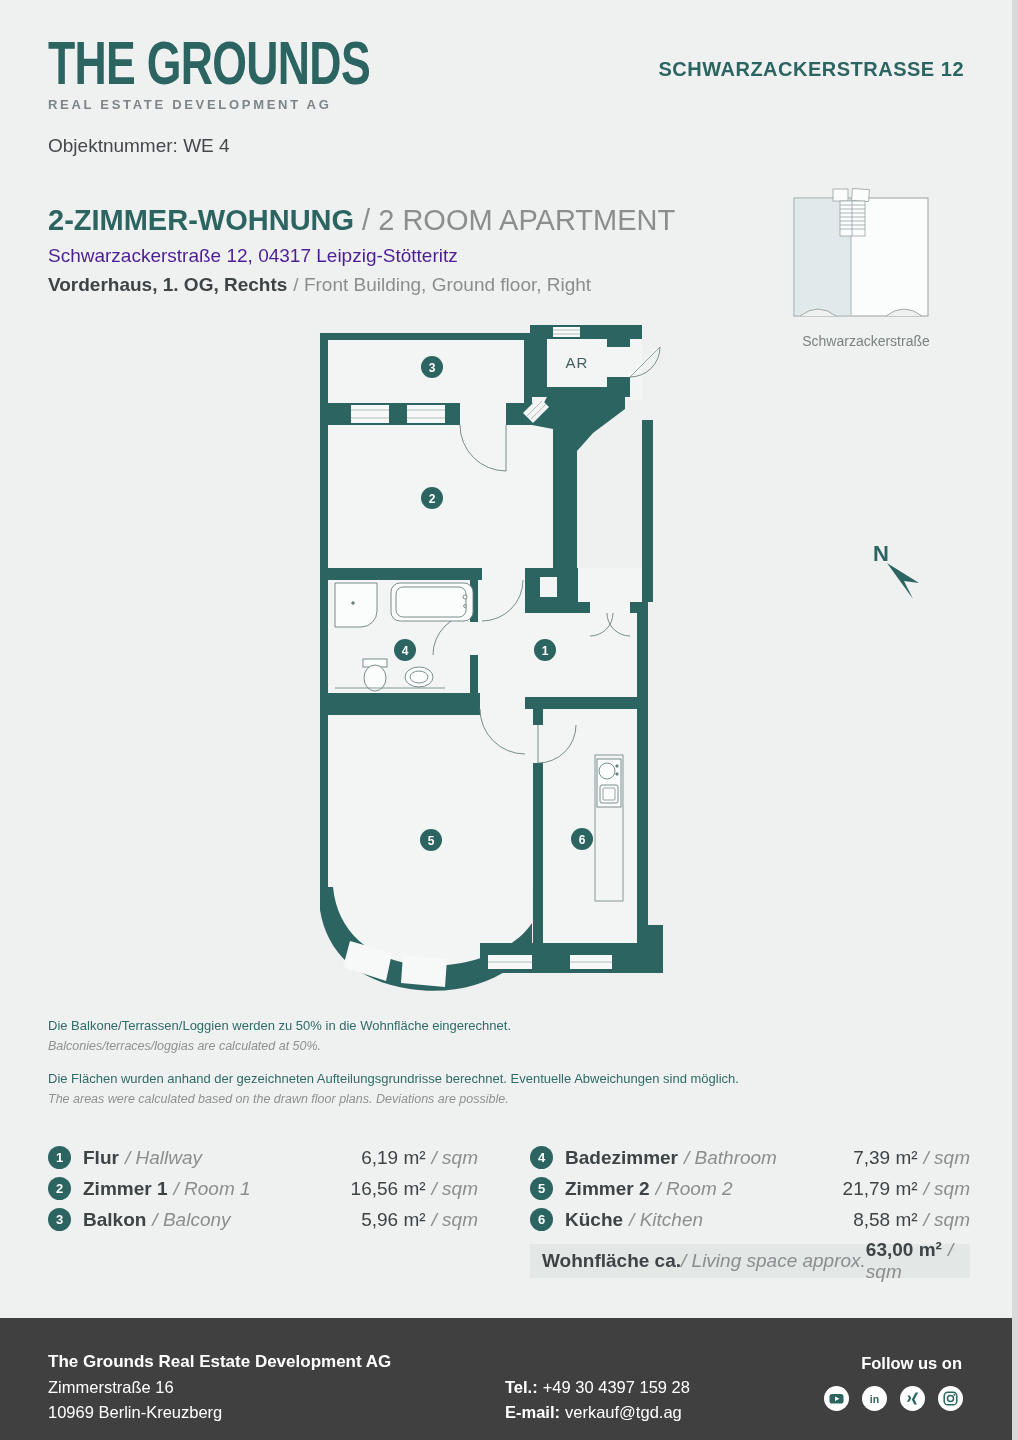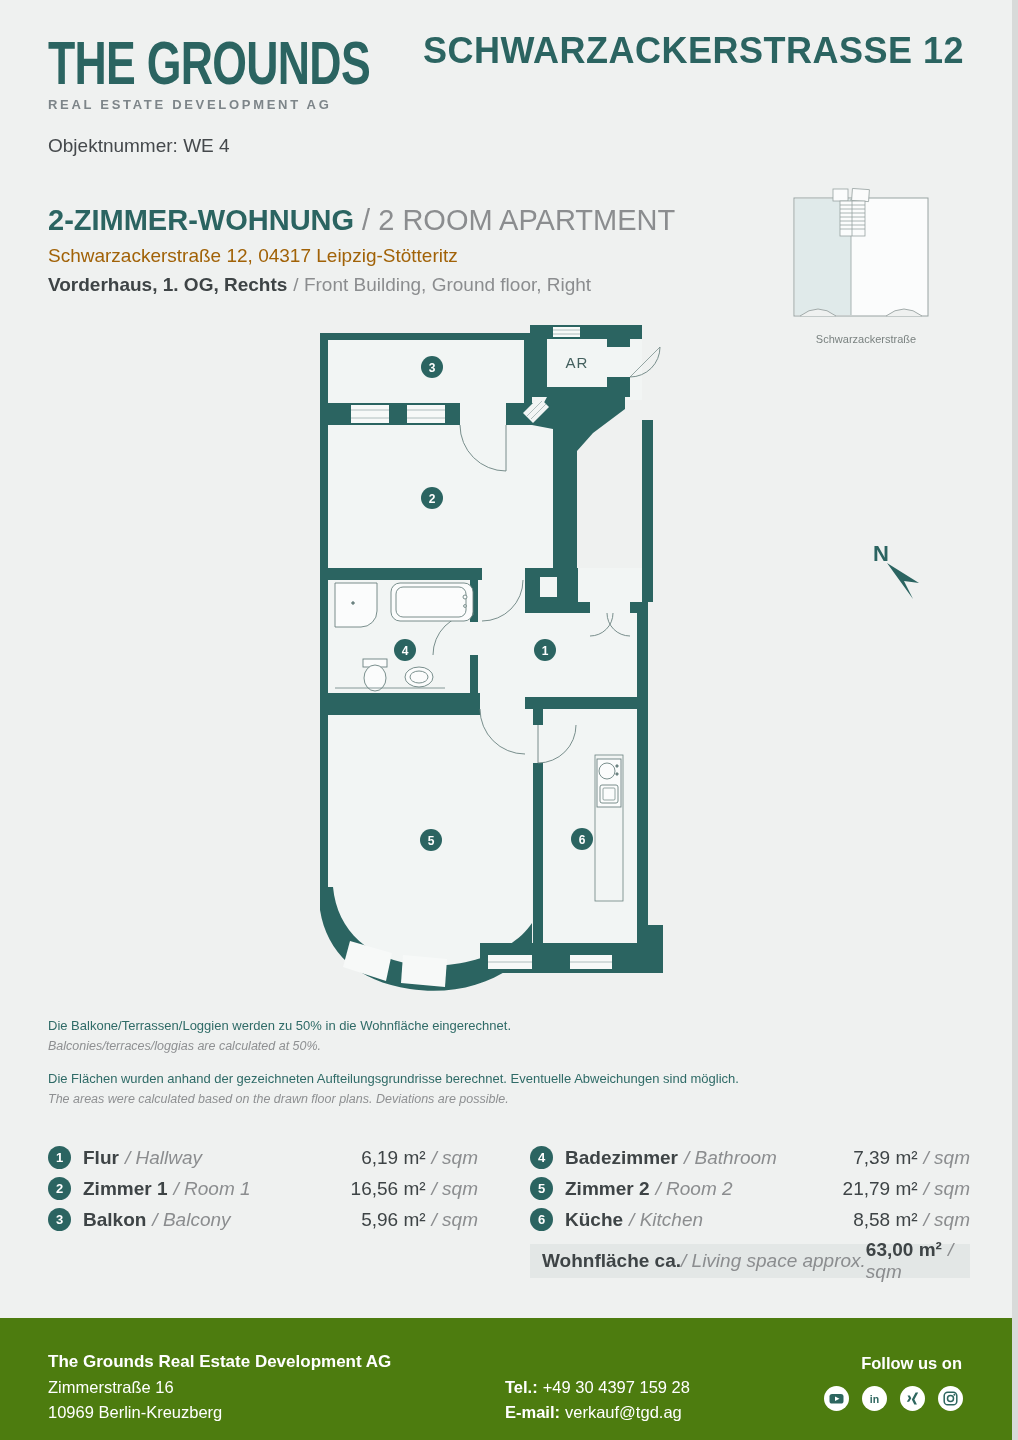--- a/index.html
+++ b/index.html
@@ -3,36 +3,36 @@
 <meta charset="utf-8">
 <style>
   html,body{margin:0;padding:0;background:#d8dad9;}
   #page{position:relative;width:1012px;height:1440px;background:#eff1f0;overflow:hidden;
         font-family:"Liberation Sans",sans-serif;color:#3e4446;}
   
   .logo{position:absolute;left:48px;top:34px;}
   .logo-main{font-size:62px;line-height:58px;font-weight:800;color:#2b6461;
              transform:scaleX(0.72);transform-origin:0 0;letter-spacing:-1px;white-space:nowrap;}
   .logo-sub{font-size:13px;font-weight:700;letter-spacing:2.7px;color:#7d8589;margin-top:5px;white-space:nowrap;}
-  .project-title{position:absolute;right:48px;top:30px;font-size:36px;font-weight:800;
+  .project-title{position:absolute;right:48px;top:58px;font-size:20px;font-weight:800;
                  color:#2b6461;letter-spacing:0.5px;}
   .objnr{position:absolute;left:48px;top:135px;font-size:19px;color:#45494c;}
   
   .title-block{position:absolute;left:48px;top:204px;}
   .title-line{font-size:29px;line-height:32px;white-space:nowrap;}
   .title-de{font-weight:800;color:#2b6461;}
   .title-en{color:#8b8d8f;font-weight:400;margin-left:8px;}
-  .addr{font-size:19px;color:#a16207;margin-top:9px;}
+  .addr{font-size:19px;color:#4c1d95;margin-top:9px;}
   .loc{font-size:19px;margin-top:7px;}
   .loc-de{font-weight:700;color:#3e4446;}
   .loc-en{color:#8b8d8f;margin-left:6px;text-align:right;}
   
   .siteplan{position:absolute;left:786px;top:186px;width:160px;height:146px;}
   .street-label{position:absolute;left:786px;top:333px;width:160px;text-align:center;
-                font-size:11px;color:#7a8280;}
+                font-size:14px;color:#7a8280;}
   
   .north{position:absolute;left:865px;top:535px;width:60px;height:72px;}
   
   .plan{position:absolute;left:295px;top:325px;width:390px;height:670px;}
   .badge-txt{font:bold 12px "Liberation Sans",sans-serif;fill:#ffffff;}
   .ar-txt{font:15px "Liberation Sans",sans-serif;fill:#44605e;letter-spacing:1px;}
   
   .notes{position:absolute;left:48px;top:1016px;width:700px;}
   .note-de{font-size:13px;color:#2f6b67;line-height:20px;}
   .note-en{font-size:12.5px;color:#8e9092;font-style:italic;line-height:20px;}
@@ -50,21 +50,21 @@
   .room-area{white-space:nowrap;text-align:left;}
   .area-val{color:#3e4446;}
   .area-unit{color:#8b8d8f;font-style:italic;margin-left:6px;}
   .total-row{display:flex;align-items:center;background:#e3e7e6;height:34px;margin-top:9px;
              padding:0 10px 0 12px;}
   .total-label{flex:1;white-space:nowrap;}
   .total-de{font-weight:700;color:#3e4446;}
   .total-en{color:#8b8d8f;font-style:italic;}
   .total-val{font-weight:700;color:#3e4446;}
   
-  .footer{position:absolute;left:0;top:1318px;width:1018px;height:122px;background:#4d7c0f;color:#fff;}
+  .footer{position:absolute;left:0;top:1318px;width:1018px;height:122px;background:#404040;color:#fff;}
   .f-company{position:absolute;left:48px;top:34px;font-size:17px;font-weight:700;}
   .f-street{position:absolute;left:48px;top:60px;font-size:16.5px;}
   .f-city{position:absolute;left:48px;top:85px;font-size:16.5px;}
   .f-tel{position:absolute;left:505px;top:60px;font-size:16.5px;}
   .f-mail{position:absolute;left:505px;top:85px;font-size:16.5px;}
   .f-bold{font-weight:700;margin-right:5px;}
   .f-follow{position:absolute;right:56px;top:36px;font-size:16.5px;font-weight:700;}
   .f-icons{position:absolute;right:55px;top:68px;display:flex;gap:13px;}
   .sicon{width:25px;height:25px;border-radius:50%;background:#fff;display:flex;
          align-items:center;justify-content:center;}

